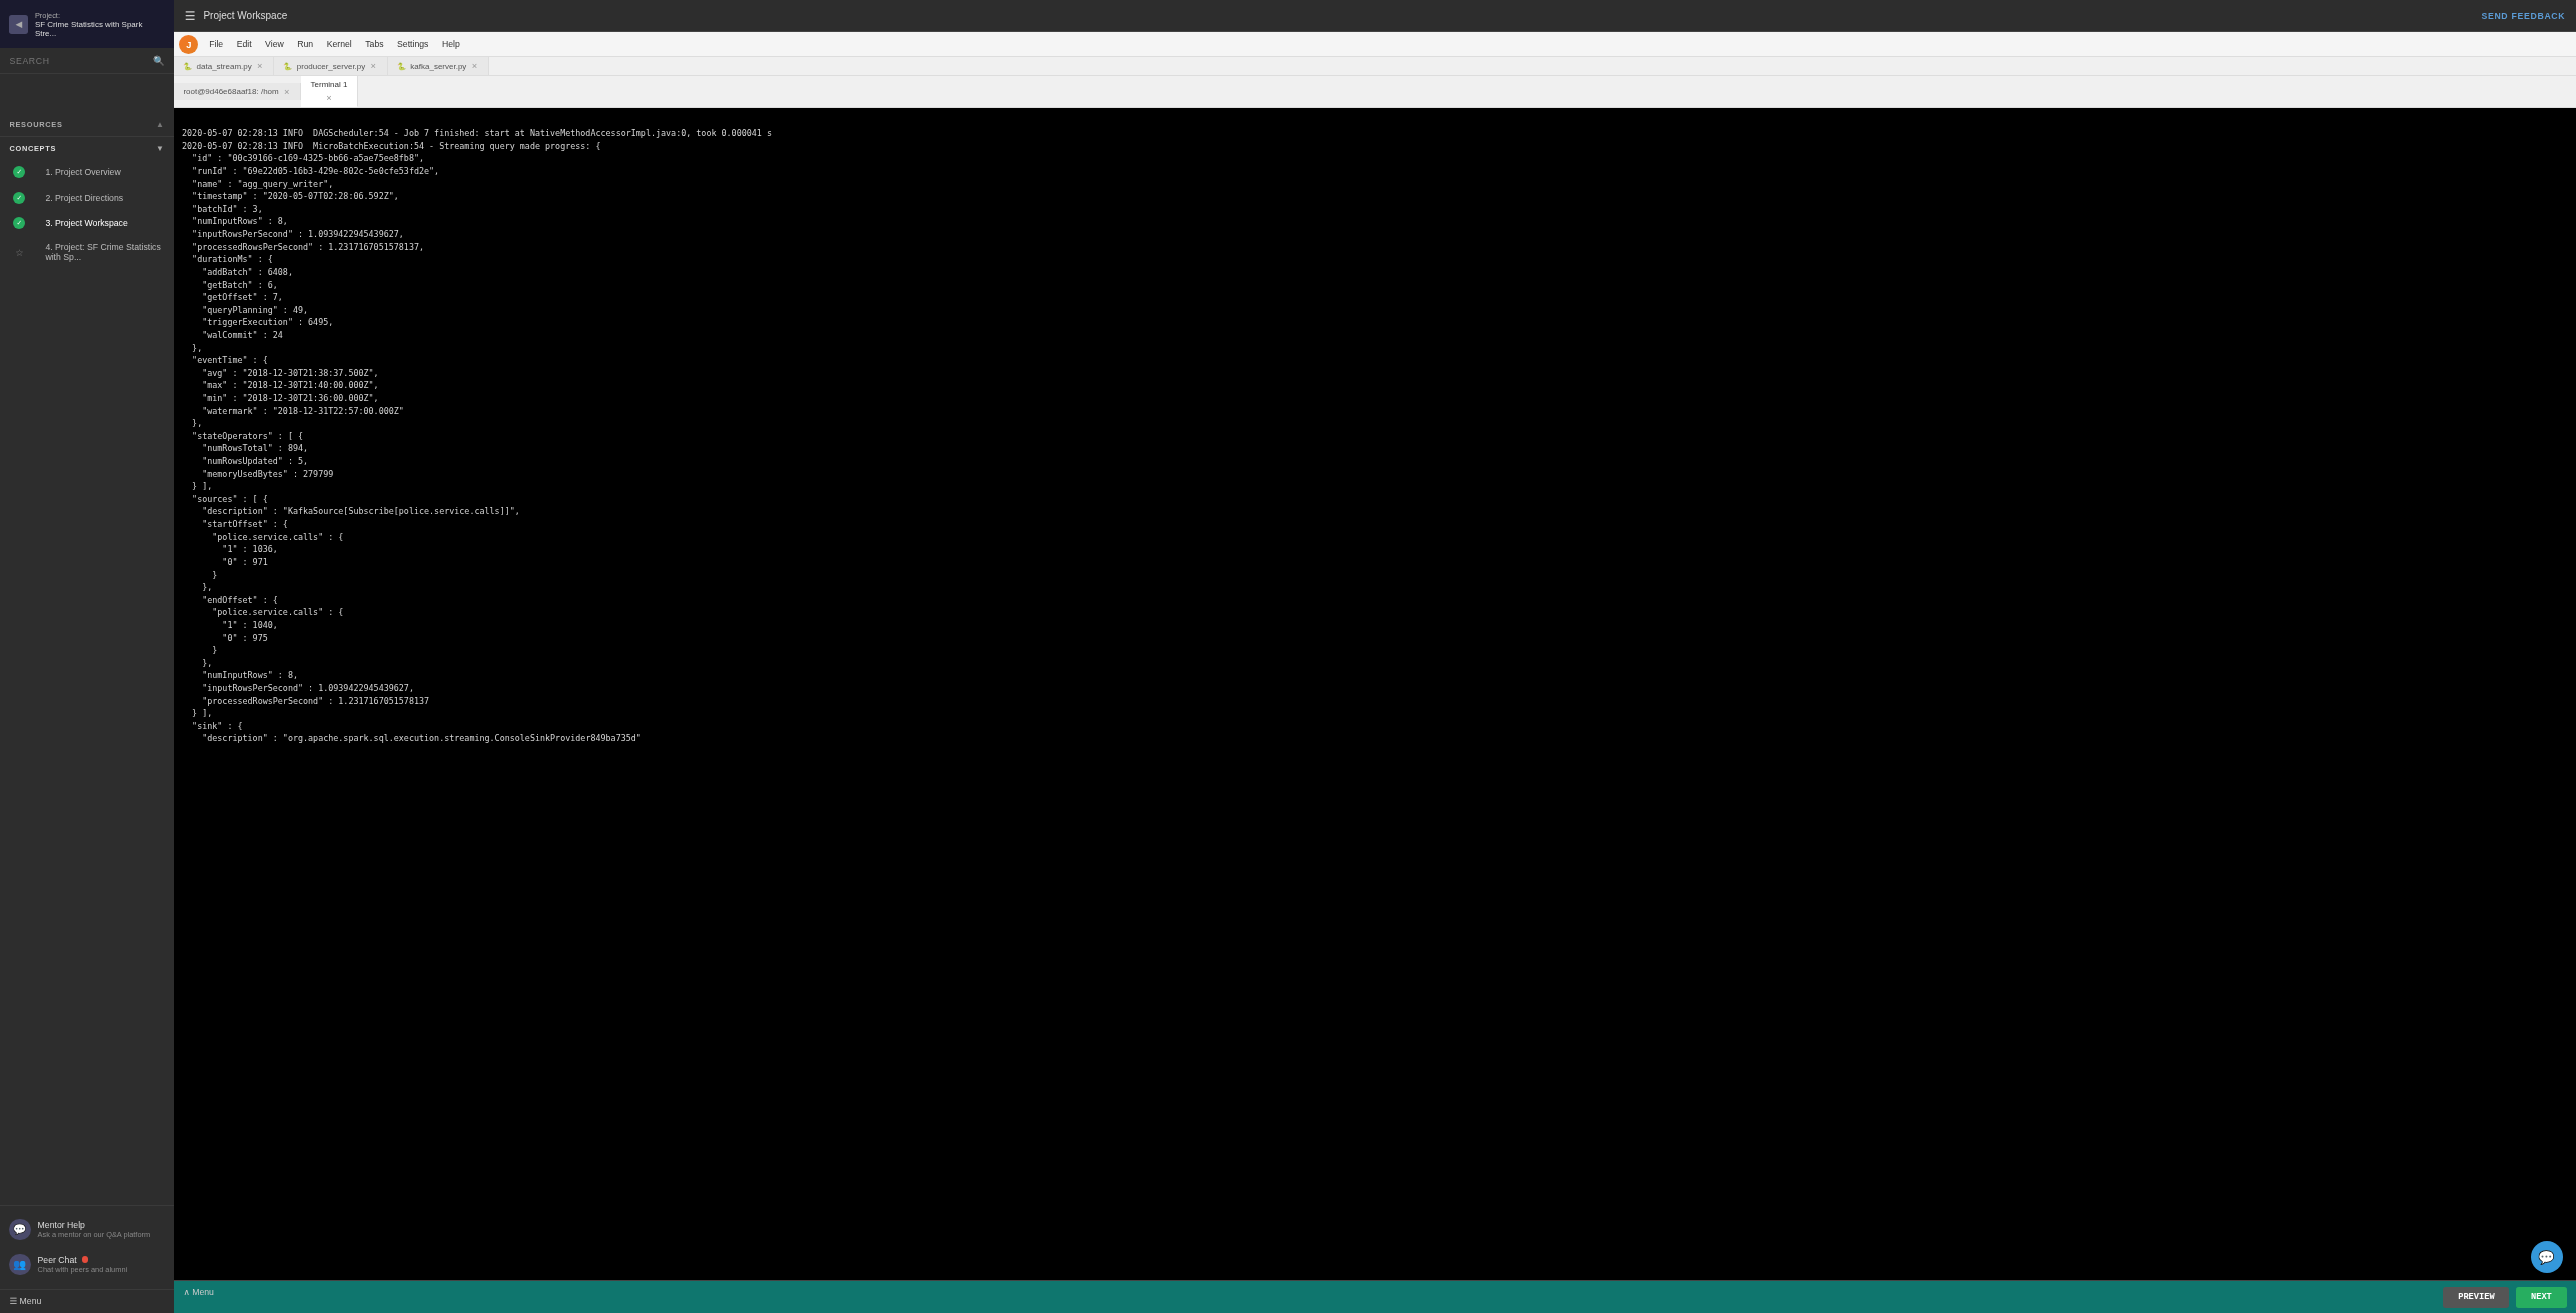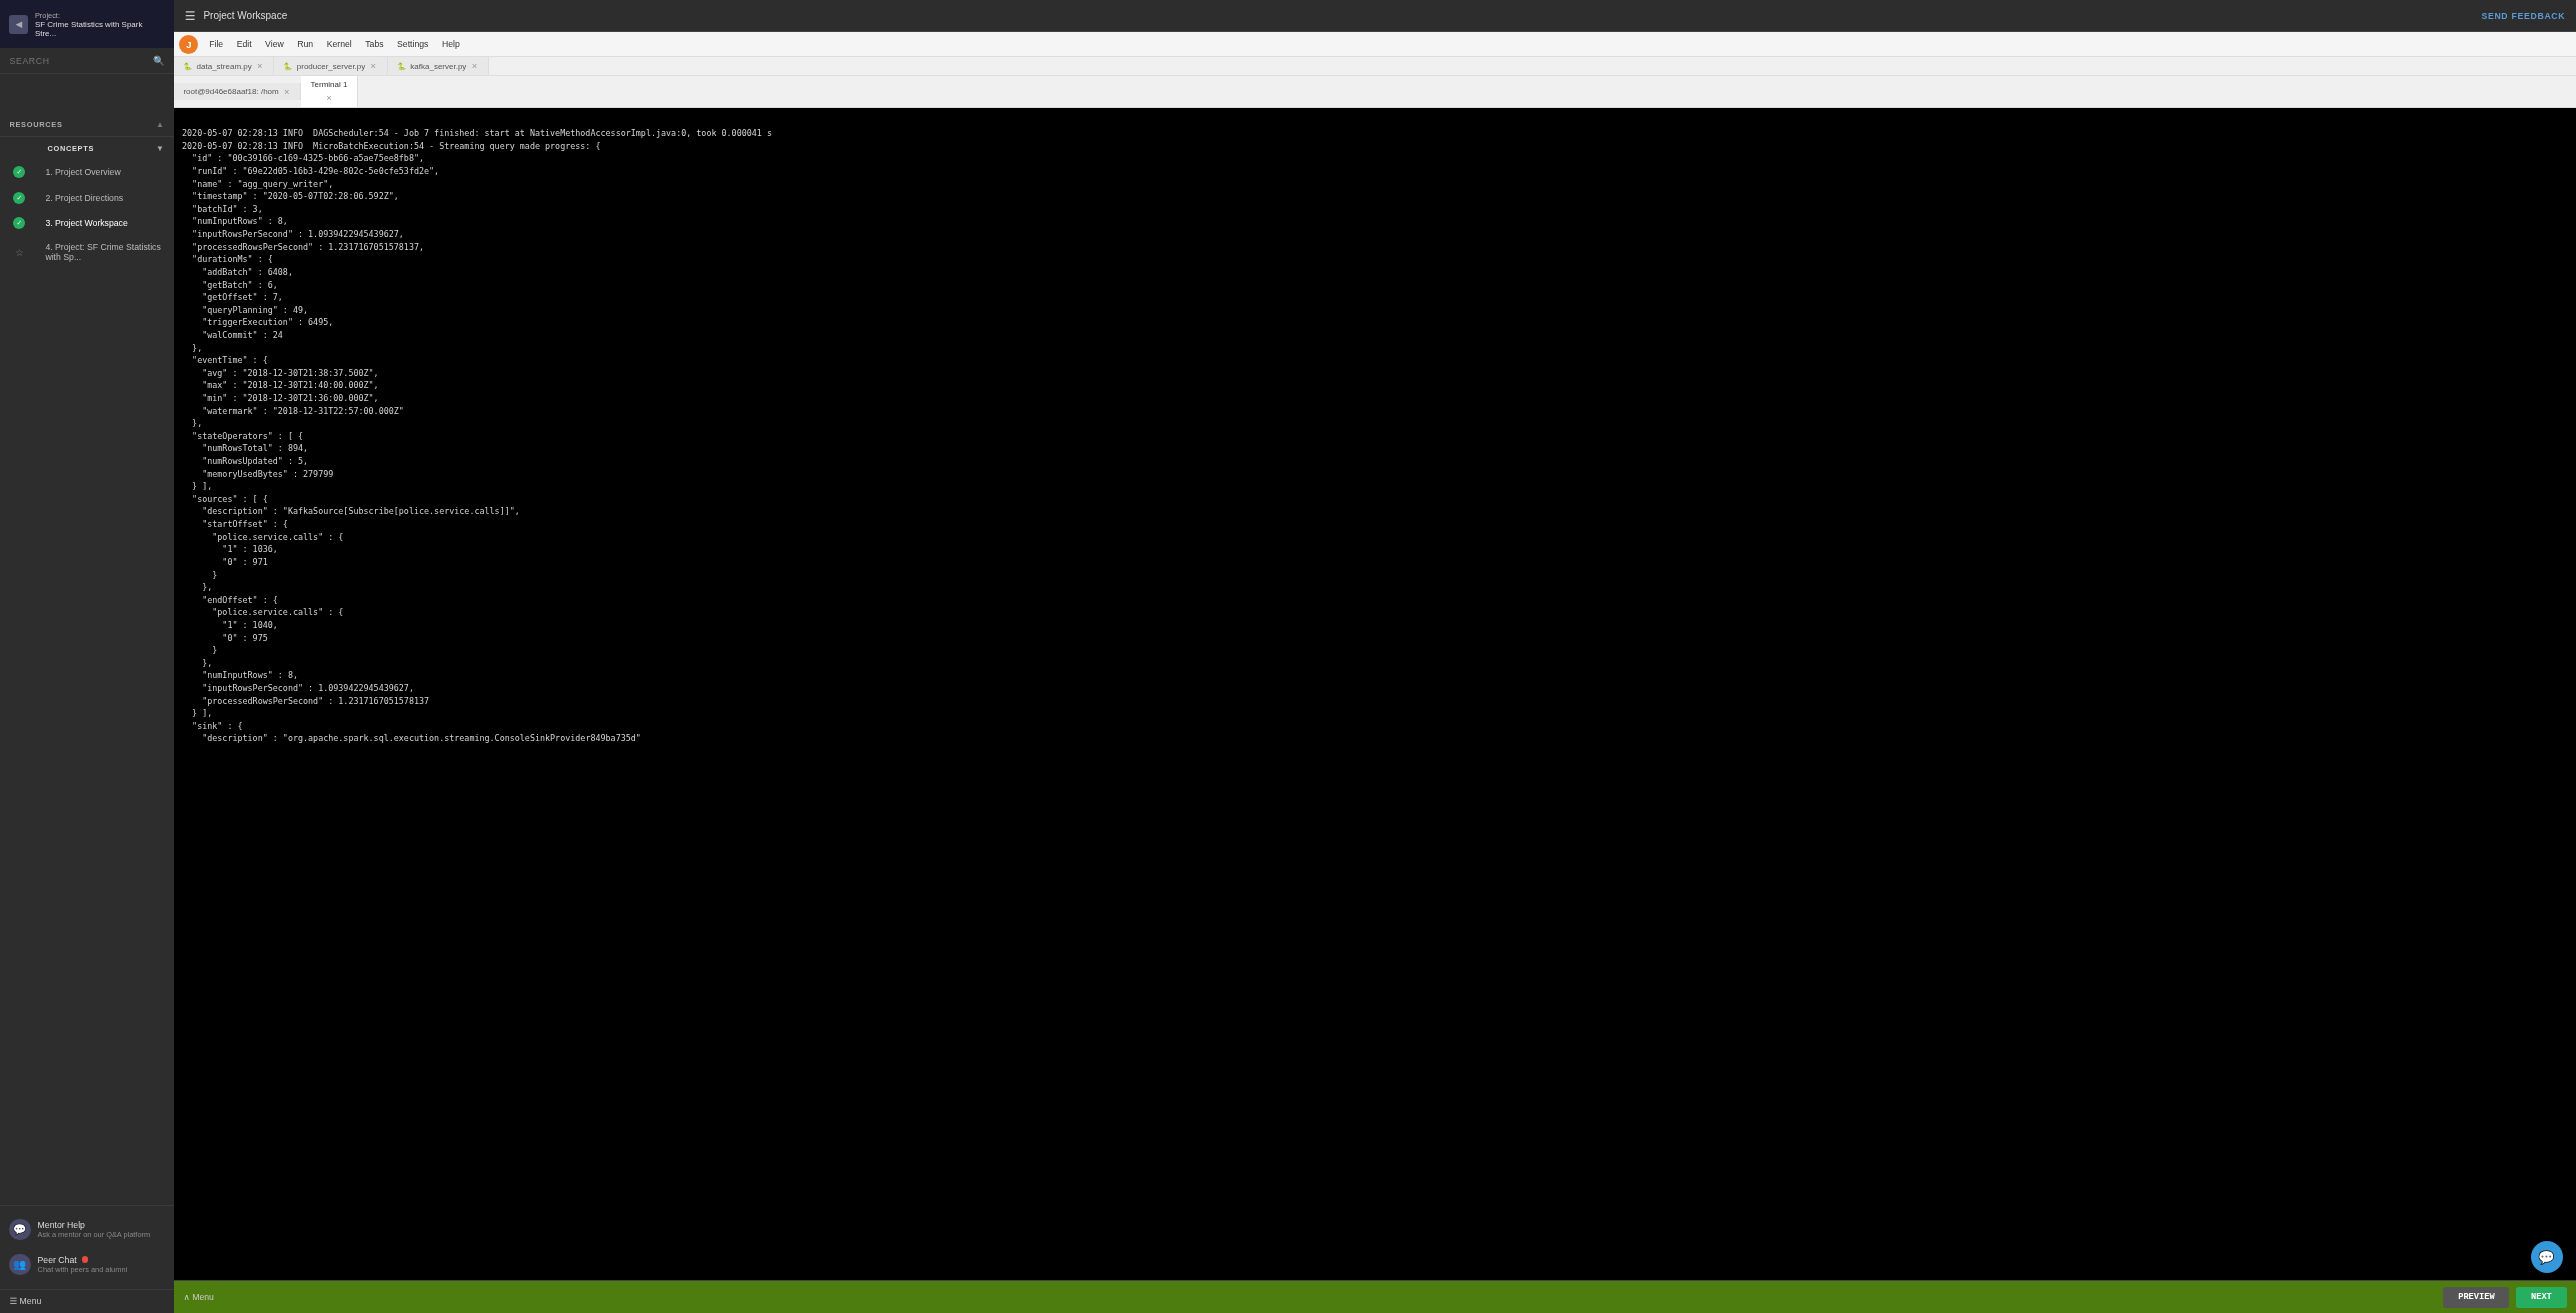--- a/index.html
+++ b/index.html
@@ -55,21 +55,20 @@
       border-bottom: 0.7px solid #3a3a3a;
       cursor: pointer;
     }
     .resources-section span { font-size: 7.4px; text-transform: uppercase; color: #aaa; letter-spacing: 0.7px; font-weight: 600; margin-top: 40px; }
     .resources-section .chevron { color: #777; font-size: 8px; }
 
     .concepts-section {
       padding: 6.7px 9.4px;
       display: flex; align-items: flex-end; justify-content: space-between;
       cursor: pointer;
-      margin-left: 38px;
     }
     .concepts-section span { font-size: 7.4px; text-transform: uppercase; color: #ddd; letter-spacing: 0.7px; font-weight: 600; }
     .concepts-section .chevron { color: #aaa; font-size: 8px; }
 
     .nav-items { flex: 1; overflow-y: auto; padding-bottom: 6.7px; }
     .nav-item {
       padding: 6.7px 9.4px 6.7px 13.4px;
       display: flex; align-items: center; gap: 20px;
       cursor: pointer; font-size: 8.7px; color: #bbb;
     }
@@ -196,23 +195,23 @@
       color: #d4d4d4;
       line-height: 1.5;
     }
     .terminal-area pre {
       white-space: pre-wrap;
       word-break: break-all;
     }
 
     
     .bottom-bar {
-      background: #4d7c0f;
+      background: #0f766e;
       padding: 5.4px 9.4px;
-      display: flex; align-items: center; justify-content: space-between;
+      display: flex; align-items: flex-start; justify-content: space-between;
       border-top: 0.7px solid #444;
     }
     .menu-btn {
       display: flex; align-items: center; gap: 4px;
       color: #ccc; font-size: 8.7px; cursor: pointer;
     }
     .bottom-right { display: flex; gap: 6.7px; }
     .preview-btn, .next-btn {
       padding: 5.4px 14.8px;
       border: none; cursor: pointer;

